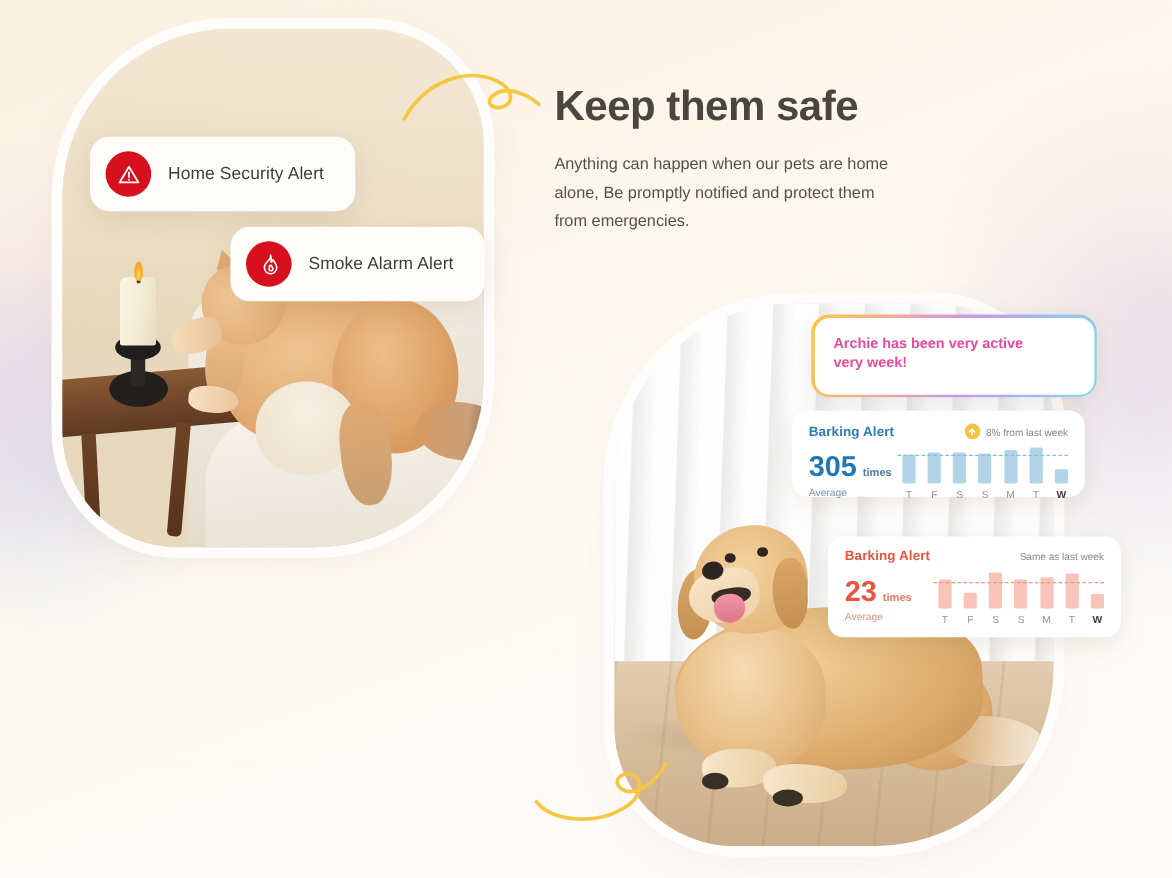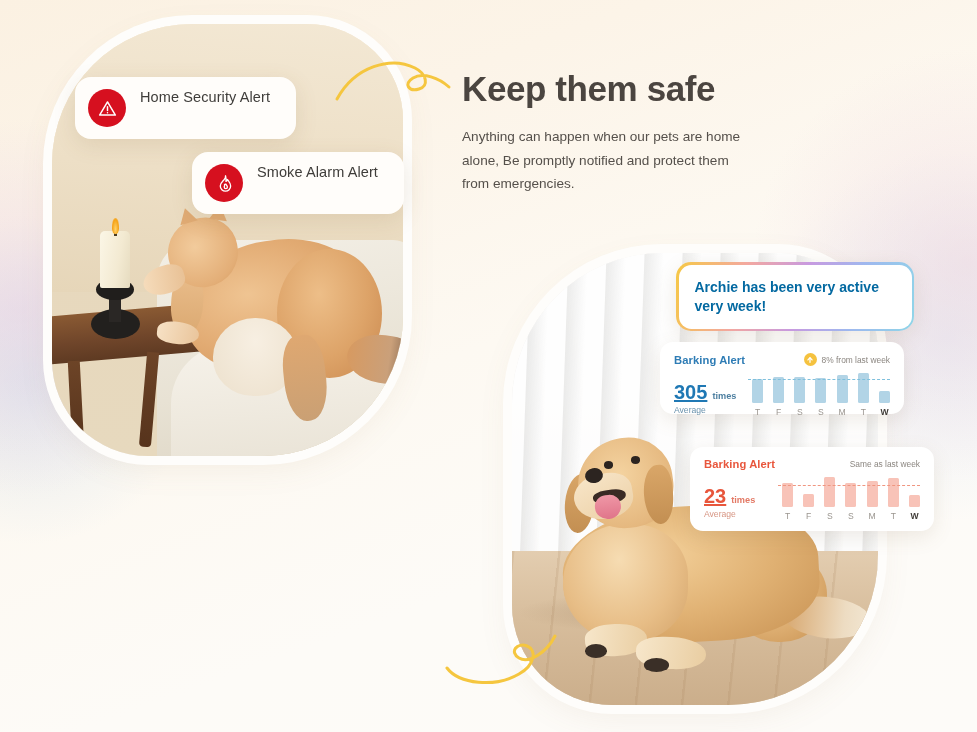--- a/index.html
+++ b/index.html
@@ -151,25 +151,26 @@
   .cat-tail {
     position: absolute; left: 84%; top: 72%; width: 20%; height: 11%;
     background: linear-gradient(90deg, #d79a61 0%, #caa07a 60%, #6b5240 100%);
     border-radius: 50% 40% 40% 50%;
     transform: rotate(8deg);
   }
 
   
   .alert-card {
     position: absolute;
-    display: flex; 
+    display: flex; align-items: center;
     background: #fffdfa;
     border-radius: 16px;
     box-shadow: 0 6px 22px rgba(120,90,50,0.13);
     padding: 12px 26px 12px 13px;
+    margin-top: 37px;
   }
   .alert-card.security { left: 75px; top: 77px; }
   .alert-card.smoke { left: 192px; top: 152px; }
 
   .alert-icon {
     width: 38px; height: 38px; border-radius: 50%;
     background: #d6101f;
     display: flex; align-items: center; justify-content: center;
     flex: 0 0 auto;
   }
@@ -314,24 +315,24 @@
     background: linear-gradient(105deg, #f6c945 0%, #f3a8a0 28%, #c89ae0 52%, #9fb8ef 74%, #8fd6e8 100%);
     box-shadow: 0 6px 20px rgba(140,110,80,0.14);
   }
   .archie-inner {
     width: 100%; height: 100%;
     background: #ffffff;
     border-radius: 12.5px;
     padding: 13px 16px;
   }
   .archie-text {
-    font-size: 14px;
+    font-size: 12px;
     font-weight: bold;
     line-height: 1.39;
-    color: #0369a1;
+    color: #ec4899;
   }
 
   
   .stat-card {
     position: absolute;
     background: #ffffff;
     border-radius: 13px;
     box-shadow: 0 6px 20px rgba(130,105,75,0.13);
   }
   .stat-card.barking { left: 660px; top: 342px; width: 244px; height: 72px; padding: 11px 14px; }
@@ -347,21 +348,21 @@
     width: 13px; height: 13px; border-radius: 50%;
     background: #f5c23f;
     display: flex; align-items: center; justify-content: center;
     flex: 0 0 auto;
   }
   .trend-text { font-size: 8.4px; color: #8b8680; white-space: nowrap; }
 
   .stat-body { display: flex; align-items: flex-end; margin-top: 5px; }
   .stat-left { width: 74px; flex: 0 0 auto; padding-bottom: 2px; }
   .stat-value-row { display: flex; align-items: baseline; gap: 5px; }
-  .stat-value { font-size: 20px; font-weight: bold; line-height: 1; text-decoration: underline; }
+  .stat-value { font-size: 24px; font-weight: bold; line-height: 1; }
   .stat-value.blue { color: #1f78b4; }
   .stat-value.red { color: #e8563c; }
   .stat-unit { font-size: 9.2px; font-weight: bold; }
   .stat-unit.blue { color: #4d7fa0; }
   .stat-unit.red { color: #e37a66; }
   .stat-sub { font-size: 8.6px; margin-top: 3px; }
   .stat-sub.blue { color: #6b93ad; }
   .stat-sub.red { color: #d79684; }
 
   .chart {

